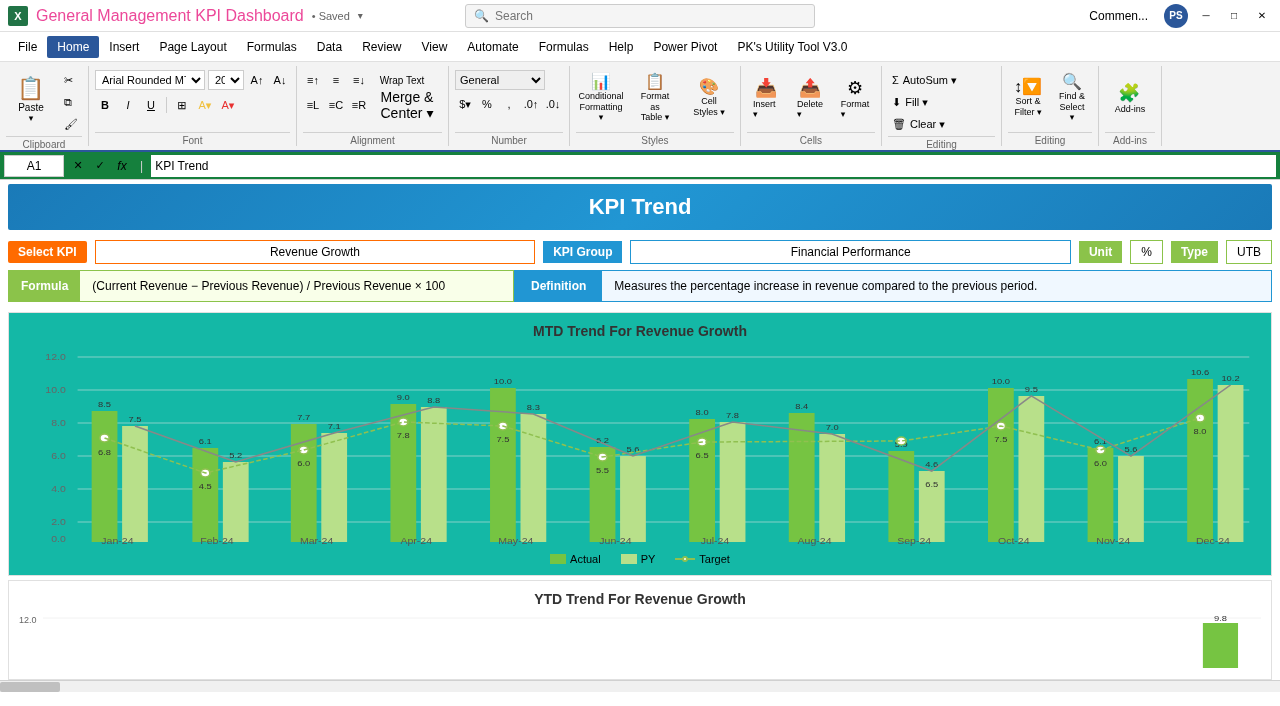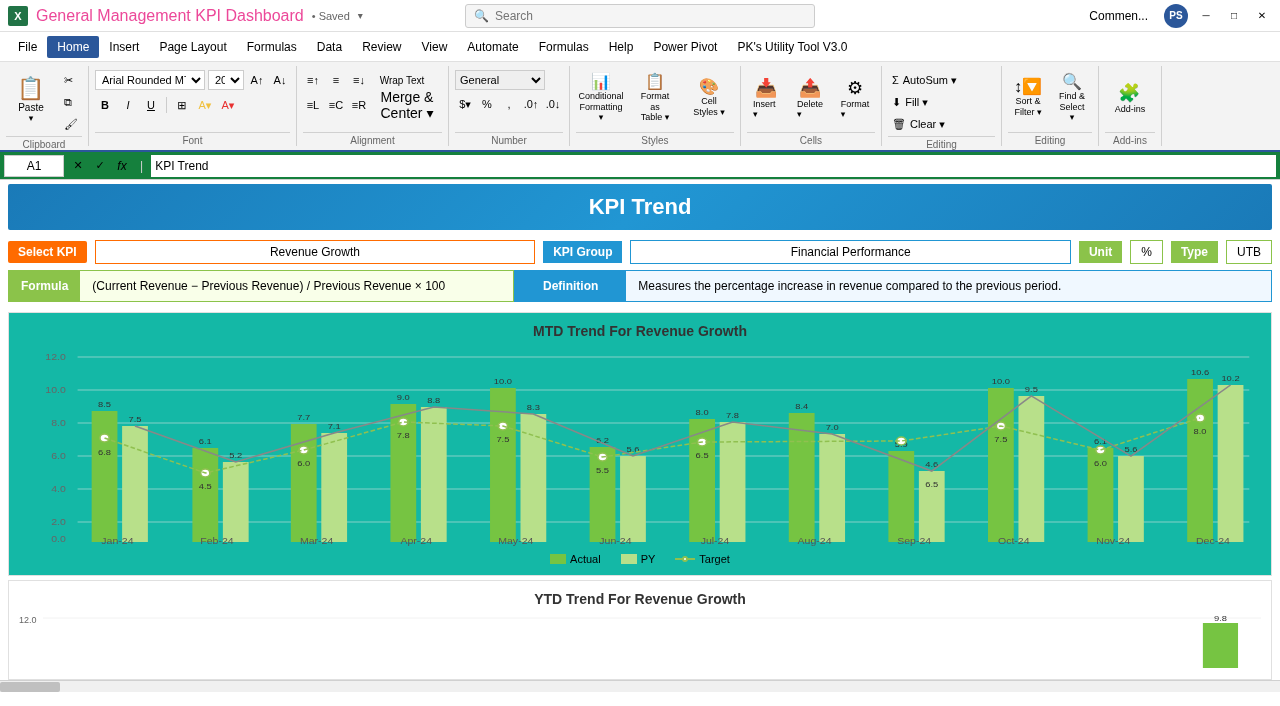--- a/index.html
+++ b/index.html
@@ -282,21 +282,21 @@
     .definition-box {
       display: flex;
       align-items: center;
       border: 1px solid #2196d3;
       background: #f0f8ff;
       flex: 1.5;
     }
     .definition-box-label {
       background: #2196d3;
       color: white;
-      padding: 8px 28px;
+      padding: 8px 16px;
       font-size: 12px;
       font-weight: bold;
       white-space: nowrap;
     }
     .definition-box-value {
       padding: 8px 12px;
       font-size: 12px;
     }
 
     

